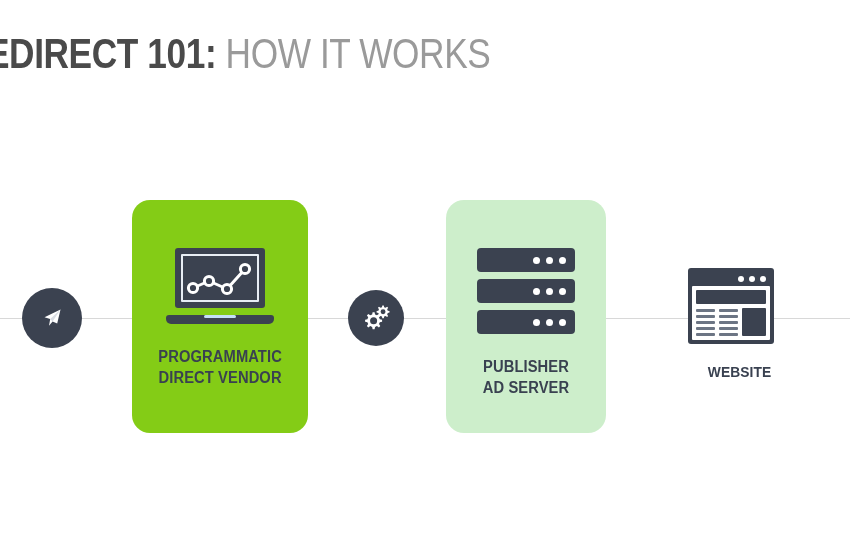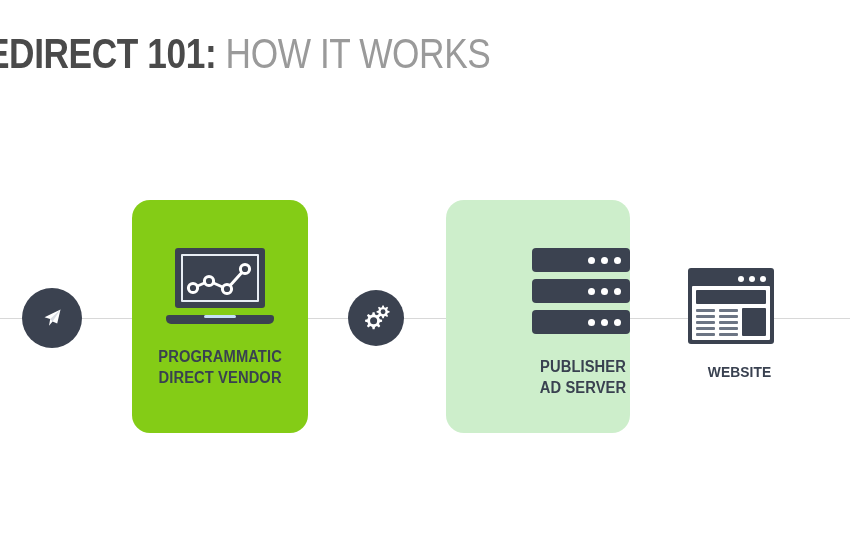--- a/index.html
+++ b/index.html
@@ -71,24 +71,23 @@
     align-items: center;
   }
   #stage-vendor { left: 132px; top: 200px; }
   #stage-vendor .card {
     width: 176px; height: 233px;
     background: #84cc16;
     padding-top: 48px;
   }
   #stage-adserver { left: 446px; top: 200px; }
   #stage-adserver .card {
-    width: 184px; height: 233px;
+    width: 160px; height: 233px;
     background: #cdeecb;
     padding-top: 48px;
-    align-items: flex-end;
   }
 
   
   #stage-website { left: 688px; top: 268px; }
   #stage-website .plain {
     display: flex; flex-direction: column; align-items: flex-end;
   }
 
   
   .stage-label {

